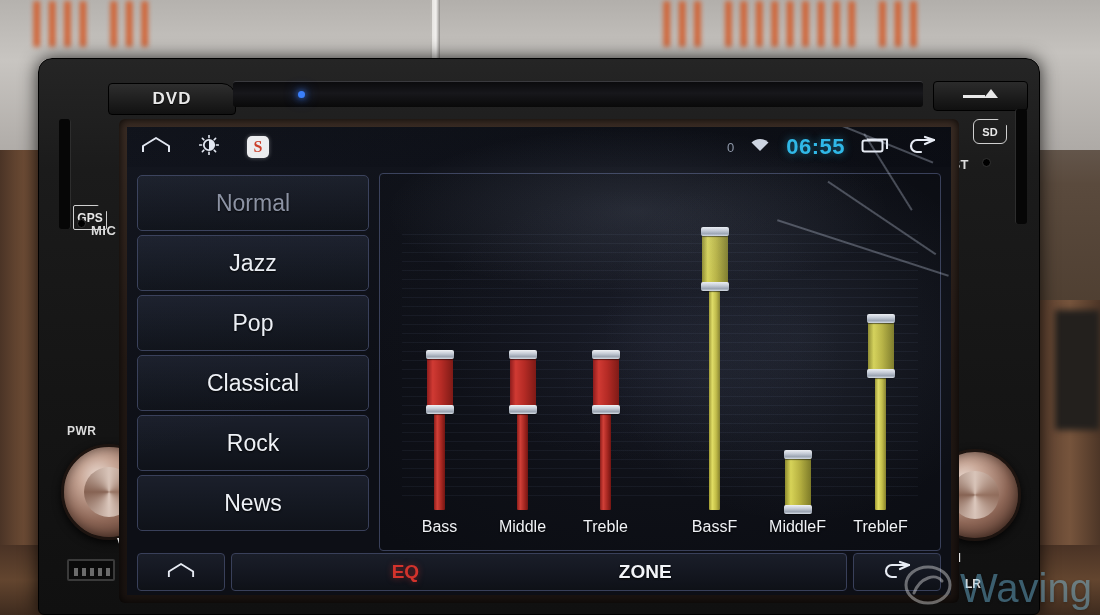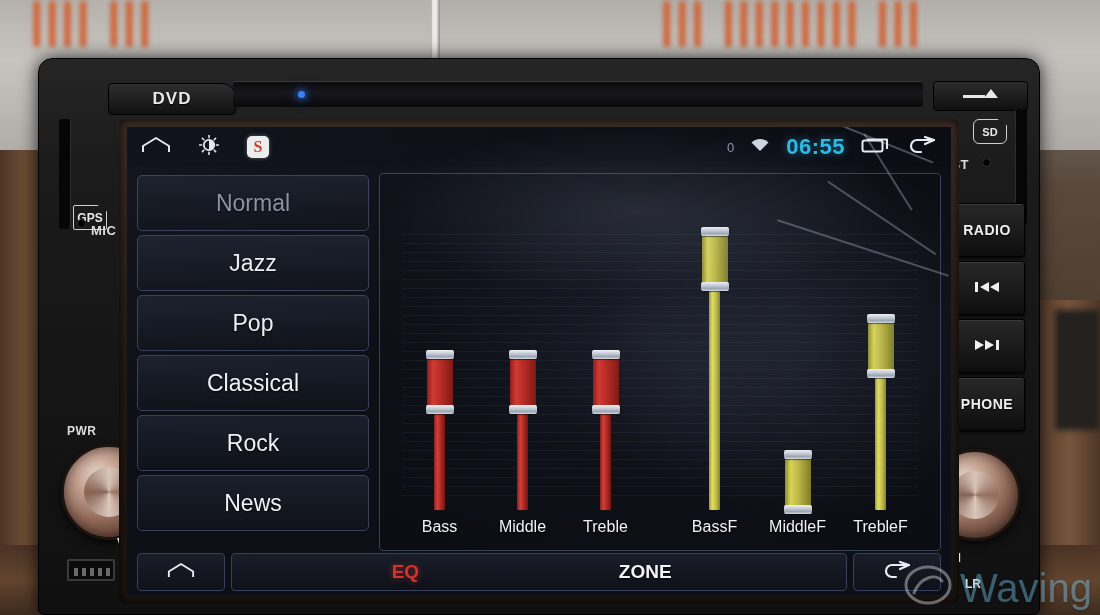--- a/index.html
+++ b/index.html
@@ -517,42 +517,20 @@
     <div class="usb-port"></div>
     <div class="usb-label">USB</div>
 
     <div class="right-rail">
       <div class="sd-badge">SD</div>
       <div class="card-slot-v2"></div>
       <div class="rst-label">RST</div>
       <div class="rst-hole"></div>
     </div>
 
-    <div class="btn-col-right">
-      <div class="hard-btn-r">RADIO</div>
-      <div class="hard-btn-r">
-        <span>
-          <svg width="30" height="16" viewBox="0 0 30 16">
-            <rect x="3" y="3" width="3" height="10" fill="#f0f0f0"></rect>
-            <polygon points="17,3 17,13 8,8" fill="#f0f0f0"></polygon>
-            <polygon points="27,3 27,13 18,8" fill="#f0f0f0"></polygon>
-          </svg>
-        </span>
-      </div>
-      <div class="hard-btn-r">
-        <span>
-          <svg width="30" height="16" viewBox="0 0 30 16">
-            <polygon points="3,3 3,13 12,8" fill="#f0f0f0"></polygon>
-            <polygon points="13,3 13,13 22,8" fill="#f0f0f0"></polygon>
-            <rect x="24" y="3" width="3" height="10" fill="#f0f0f0"></rect>
-          </svg>
-        </span>
-      </div>
-      <div class="hard-btn-r">PHONE</div>
-    </div>
     <div class="knob-right"></div>
     <div class="tun-label">TUN</div>
     <div class="lr-label">LR</div>
 
     <div id="bezel">
       <div id="screen">
 
         <div class="glare"></div>
         <div class="scratch" style="left:700px;top:14px;width:110px;height:2px;transform:rotate(22deg);"></div>
         <div class="scratch" style="left:716px;top:44px;width:90px;height:2px;transform:rotate(58deg);"></div>

